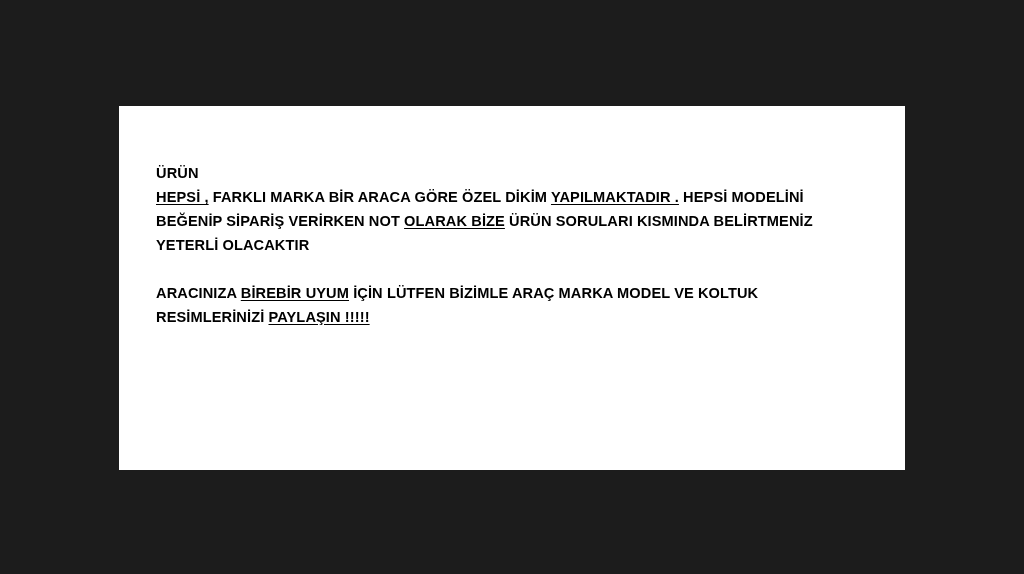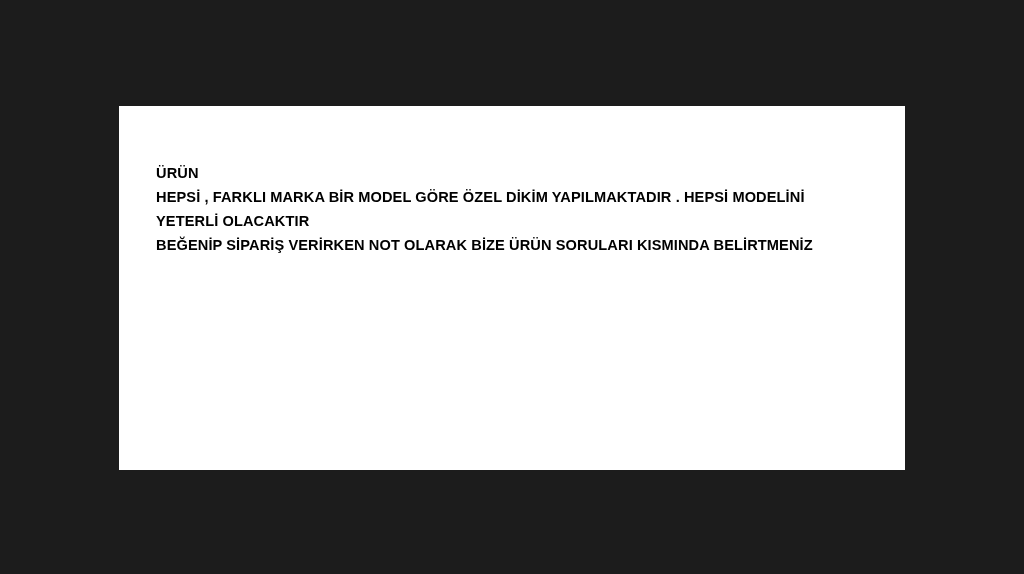--- a/index.html
+++ b/index.html
@@ -35,38 +35,41 @@
     line-height: 24px;
     letter-spacing: 0.1px;
   }
   .para {
     margin: 0;
   }
   .para + .para {
     margin-top: 24px;
   }
   .u {
+    text-decoration: underline;
     text-underline-offset: 2px;
   }
   .line {
     display: block;
   }
 </style>
 </head>
 <body>
 
 <div id="stage">
   <div id="doc-panel">
     <div class="doc-body">
 
       <p class="para">
         <span class="line">ÜRÜN</span>
-        <span class="line"><span class="u">HEPSİ ,</span><span> FARKLI MARKA BİR MODEL GÖRE ÖZEL DİKİM </span><span class="u">YAPILMAKTADIR .</span><span> HEPSİ MODELİNİ</span></span>
+        <span class="line"><span class="u">HEPSİ ,</span><span> FARKLI MARKA BİR ARACA GÖRE ÖZEL DİKİM </span><span class="u">YAPILMAKTADIR .</span><span> HEPSİ MODELİNİ</span></span>
+        <span class="line"><span>BEĞENİP SİPARİŞ VERİRKEN NOT </span><span class="u">OLARAK  BİZE</span><span> ÜRÜN SORULARI KISMINDA BELİRTMENİZ</span></span>
         <span class="line">YETERLİ OLACAKTIR</span>
-        <span class="line"><span>BEĞENİP SİPARİŞ VERİRKEN NOT </span><span class="u">OLARAK  BİZE</span><span> ÜRÜN SORULARI KISMINDA BELİRTMENİZ</span></span>
       </p>
 
       <p class="para">
+        <span class="line"><span>ARACINIZA </span><span class="u">BİREBİR  UYUM</span><span> İÇİN LÜTFEN BİZİMLE ARAÇ MARKA MODEL VE KOLTUK</span></span>
+        <span class="line"><span>RESİMLERİNİZİ </span><span class="u">PAYLAŞIN !!!!!</span></span>
       </p>
 
     </div>
   </div>
 </div>
 
 </body></html>

